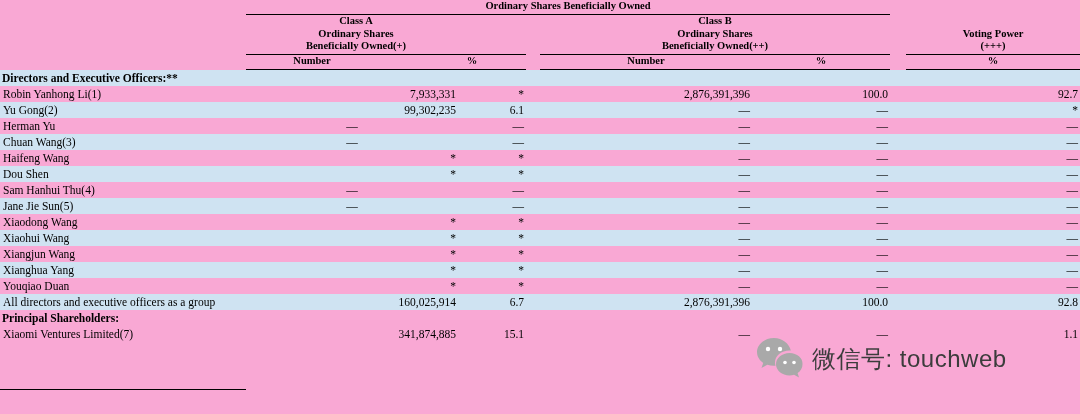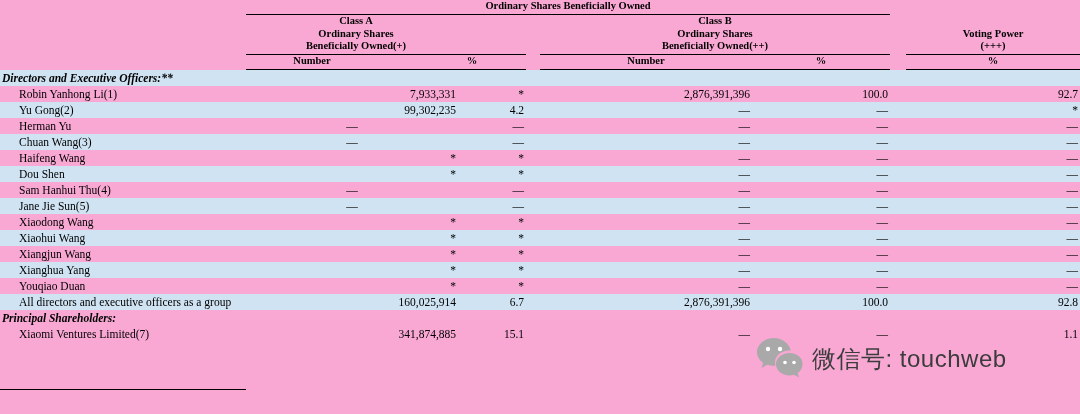--- a/index.html
+++ b/index.html
@@ -23,24 +23,24 @@
   }
   tr.top-row th{height:13px;}
   tr.subheads th{height:14px;}
   th.rule{border-bottom:1px solid #000;}
   th.group{white-space:pre-line;}
   th.group-a{padding-right:60px;}
   th.num-head-a{padding-right:80px;}
   th.pct-head-a{padding-right:40px;}
 
   tbody td{font-size:11.5px;height:16px;line-height:16px;vertical-align:middle;}
-  td.name{text-align:left;padding-left:19px;margin-top:12px;}
+  td.name{text-align:left;padding-left:3px;margin-top:12px;}
   td.num{text-align:right;padding-right:2px;}
   td.center{text-align:center;padding-right:0;}
-  td.section-title{font-weight:bold;text-align:left;padding-left:2px;font-style:italic;}
+  td.section-title{font-weight:bold;text-align:left;padding-left:2px;}
   tr.stripe{background:var(--stripe,#cfe3f2);}
 
   .footnote-rule{position:absolute;left:0;top:389px;width:246px;border-top:1.5px solid #000;}
 
   .watermark{position:absolute;left:755px;top:336px;display:flex;align-items:center;gap:7px;}
   .wm-text{font-family:"Liberation Sans",sans-serif;font-size:24px;color:var(--wm-text,#3c3c3c);letter-spacing:0.5px;}
 </style>
 </head>
 <body style="--stripe: #cfe3f2; --wm-icon: #a9a9a9; --wm-text: #3c3c3c;">
 
@@ -98,21 +98,21 @@
           <td class="num">*</td>
           <td class=""></td>
           <td class="num">2,876,391,396</td>
           <td class="num">100.0</td>
           <td class=""></td>
           <td class="num">92.7</td>
         </tr>
         <tr class="stripe">
           <td class="name">Yu Gong(2)</td>
           <td class="num">99,302,235</td>
-          <td class="num">4.2</td>
+          <td class="num">6.1</td>
           <td class=""></td>
           <td class="num">—</td>
           <td class="num">—</td>
           <td class=""></td>
           <td class="num">*</td>
         </tr>
         <tr>
           <td class="name">Herman Yu</td>
           <td class="num center">—</td>
           <td class="num">—</td>

